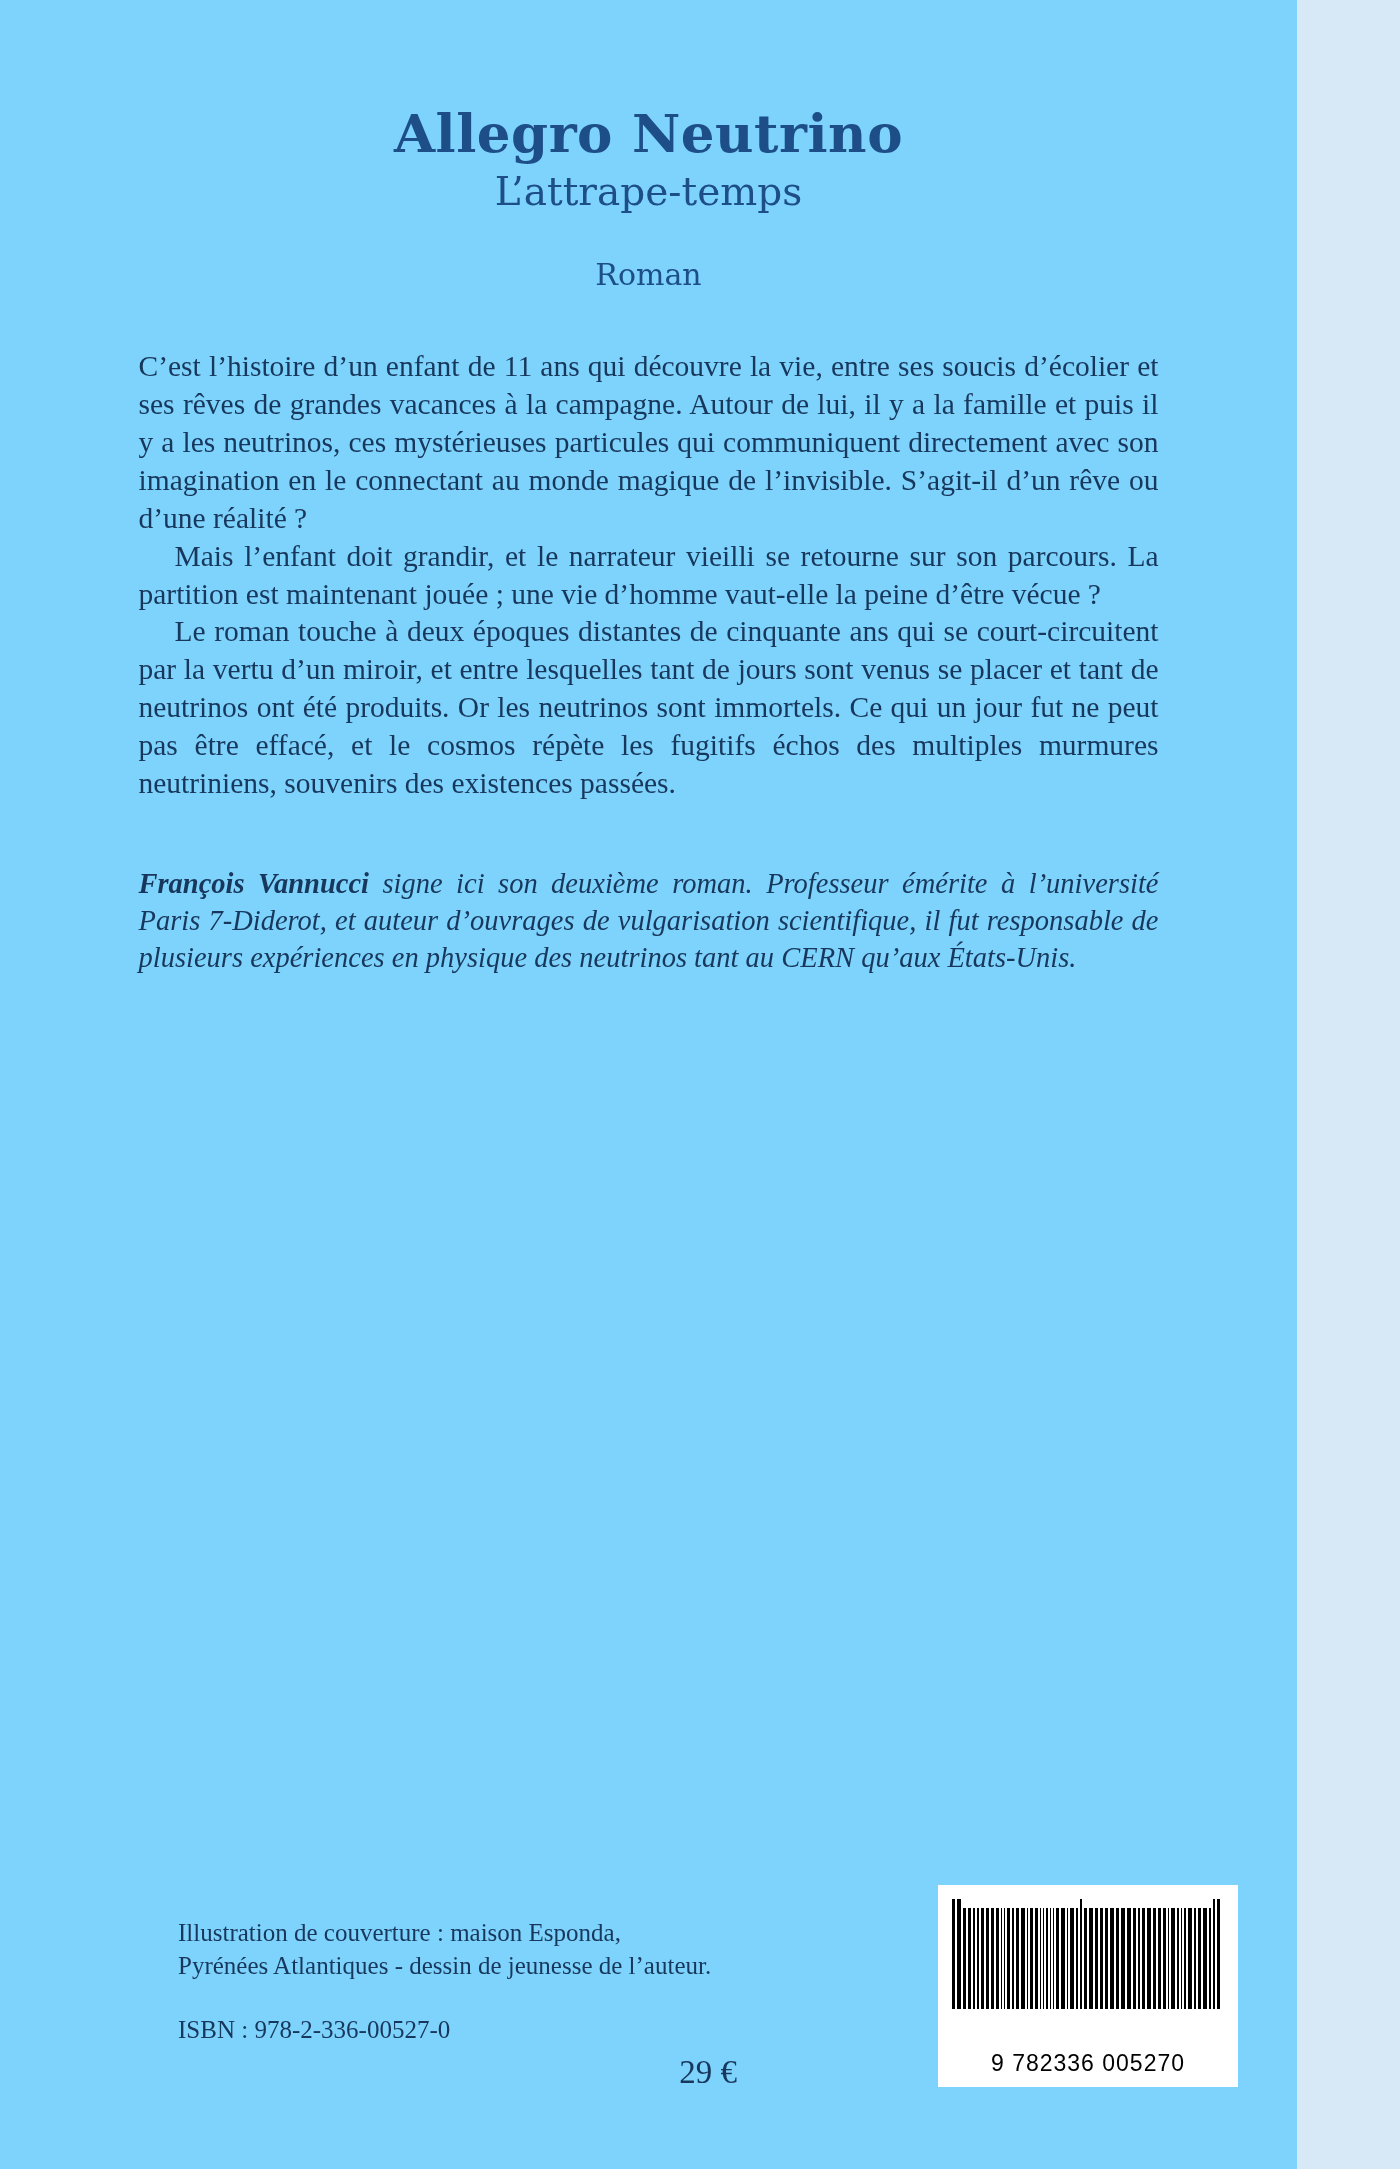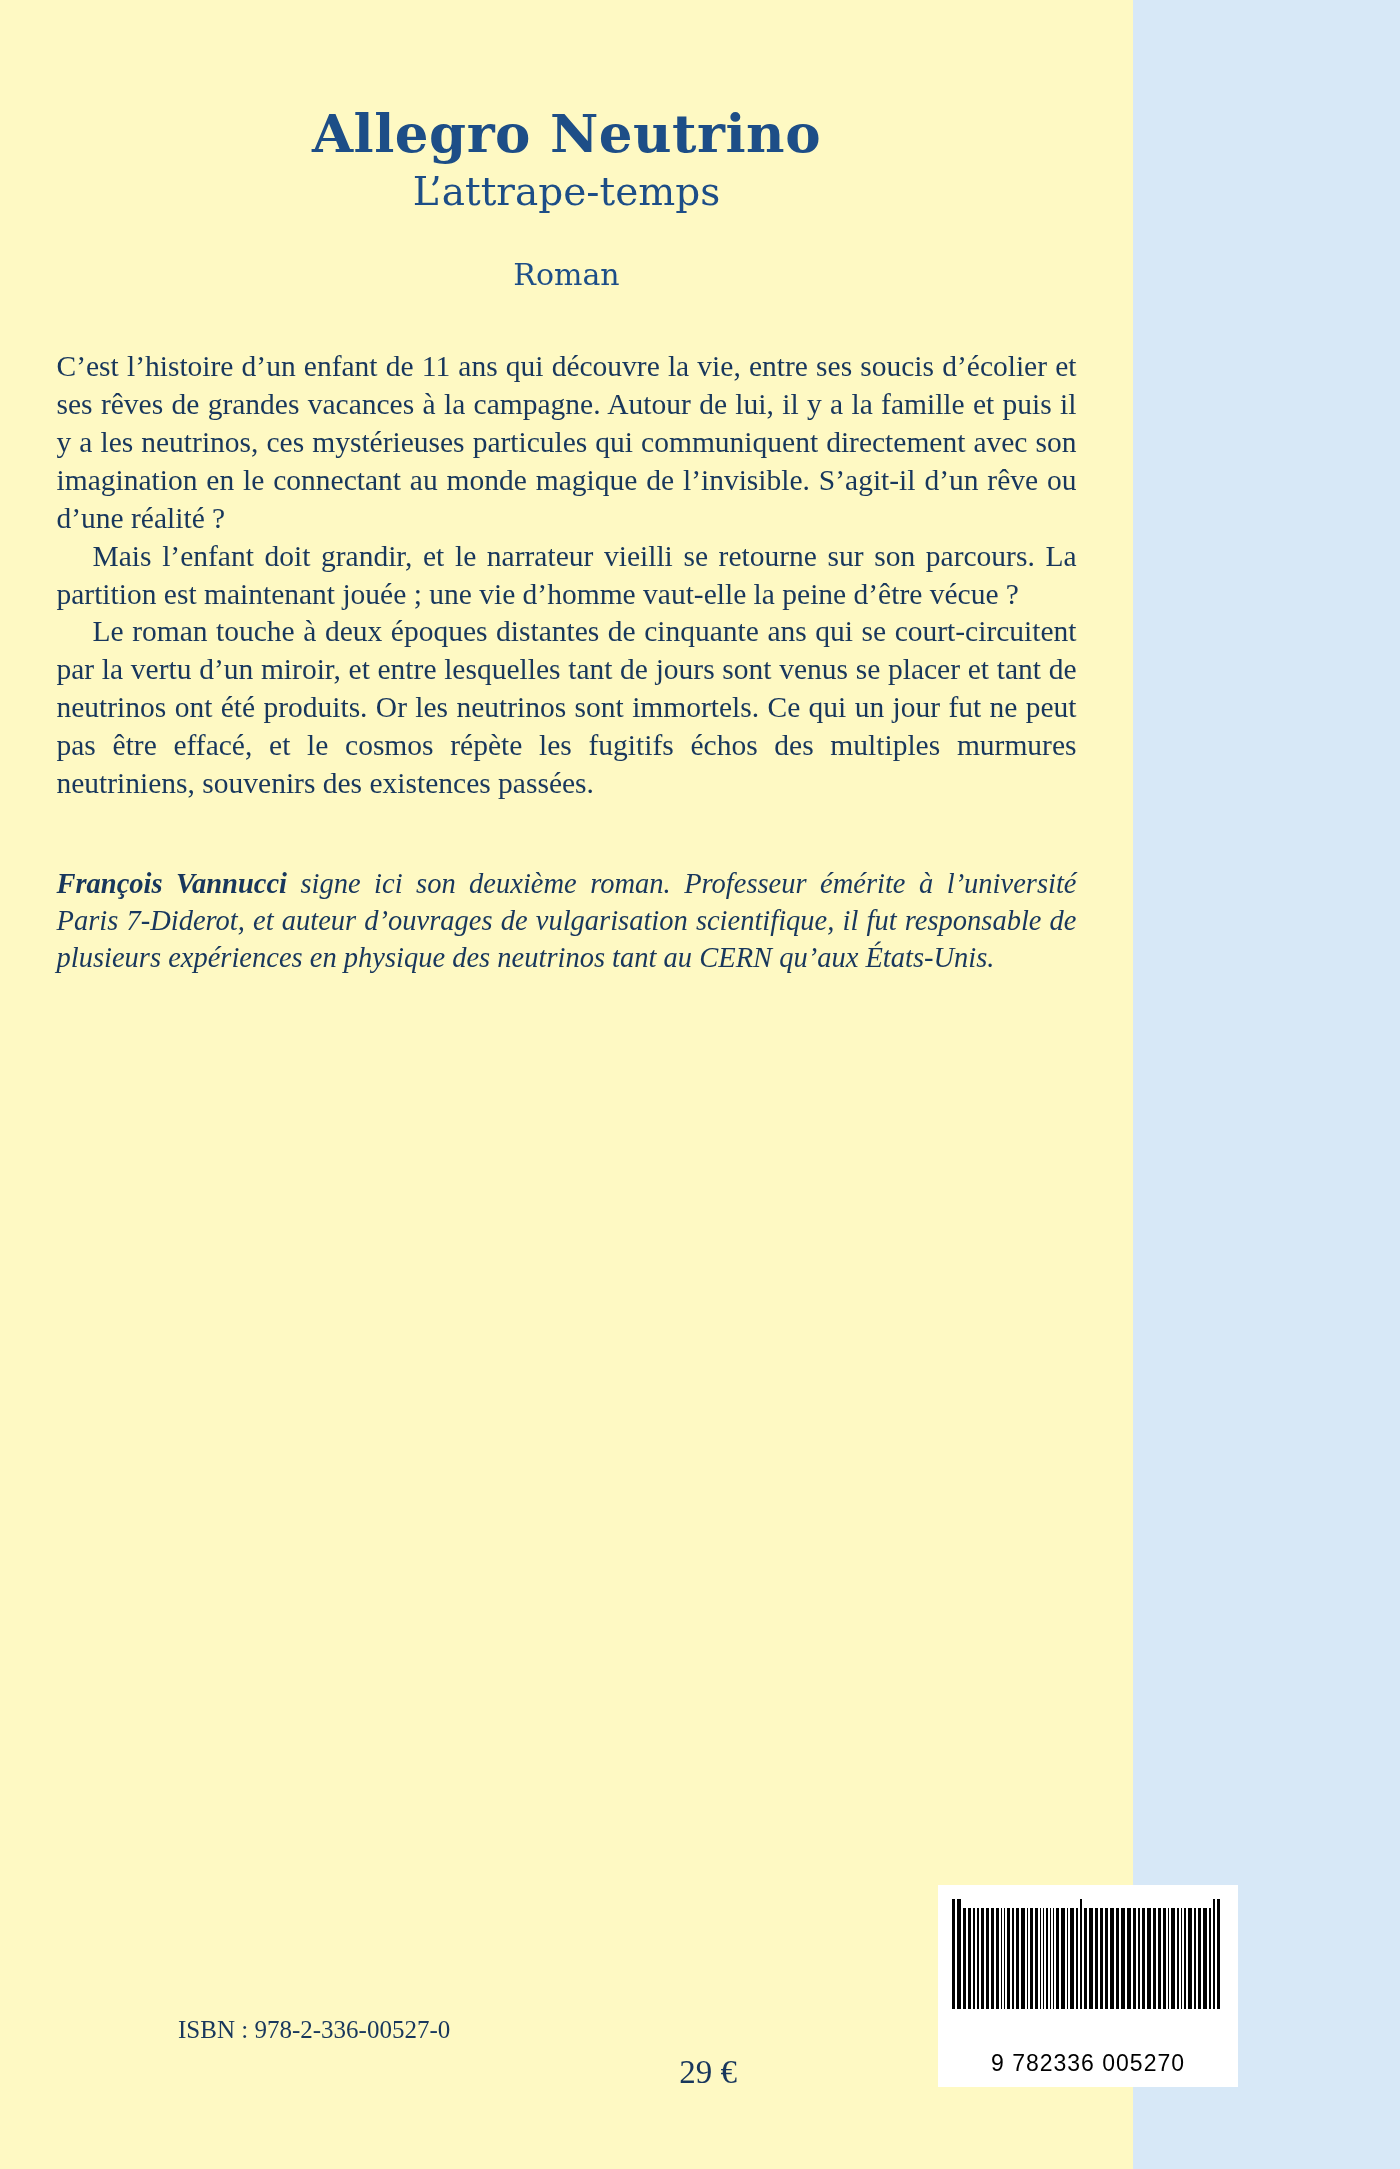--- a/index.html
+++ b/index.html
@@ -9,24 +9,24 @@
   body {
     width: 1400px;
     height: 2169px;
     background: #d7e8f7;
     font-family: "Liberation Serif", serif;
     color: #1b3f6b;
     overflow: hidden;
   }
   .page {
     position: relative;
-    width: 1133px;
+    width: 1297px;
     height: 2169px;
     box-sizing: border-box;
-    background: #fef9c3;
+    background: #7dd3fc;
   }
 
   
   .title-block {
     padding-top: 104px;
     text-align: center;
   }
   .main-title {
     font-family: "DejaVu Serif", serif;
     font-size: 53px;
@@ -174,20 +174,24 @@
     <p>C’est l’histoire d’un enfant de 11 ans qui découvre la vie, entre ses soucis d’écolier et ses rêves de grandes vacances à la campagne. Autour de lui, il y a la famille et puis il y a les neutrinos, ces mystérieuses particules qui communiquent directement avec son imagination en le connectant au monde magique de l’invisible. S’agit-il d’un rêve ou d’une réalité ?</p>
     <p class="indent">Mais l’enfant doit grandir, et le narrateur vieilli se retourne sur son parcours. La partition est maintenant jouée ; une vie d’homme vaut-elle la peine d’être vécue ?</p>
     <p class="indent">Le roman touche à deux époques distantes de cinquante ans qui se court-circuitent par la vertu d’un miroir, et entre lesquelles tant de jours sont venus se placer et tant de neutrinos ont été produits. Or les neutrinos sont immortels. Ce qui un jour fut ne peut pas être effacé, et le cosmos répète les fugitifs échos des multiples murmures neutriniens, souvenirs des existences passées.</p>
   </div>
 
   <div class="author-note">
     <span class="name">François Vannucci</span><span> signe ici son deuxième roman. Professeur émérite à l’université Paris 7-Diderot, et auteur d’ouvrages de vulgarisation scientifique, il fut responsable de plusieurs expériences en physique des neutrinos tant au CERN qu’aux États-Unis.</span>
   </div>
 
   <div class="footer">
+    <div class="credits">
+      <div>Illustration de couverture : maison Esponda,</div>
+      <div>Pyrénées Atlantiques - dessin de jeunesse de l’auteur.</div>
+    </div>
     <div class="isbn">ISBN : 978-2-336-00527-0</div>
     <div class="price">29 €</div>
 
     <div class="barcode-box">
       <div class="barcode-bars">
           <span style="width: 3px; height: 100%;"></span>
           <span style="width: 4px; height: 100%;"></span>
           <span style="width: 3px; height: 92%;"></span>
           <span style="width: 3px; height: 92%;"></span>
           <span style="width: 2px; height: 92%;"></span>

